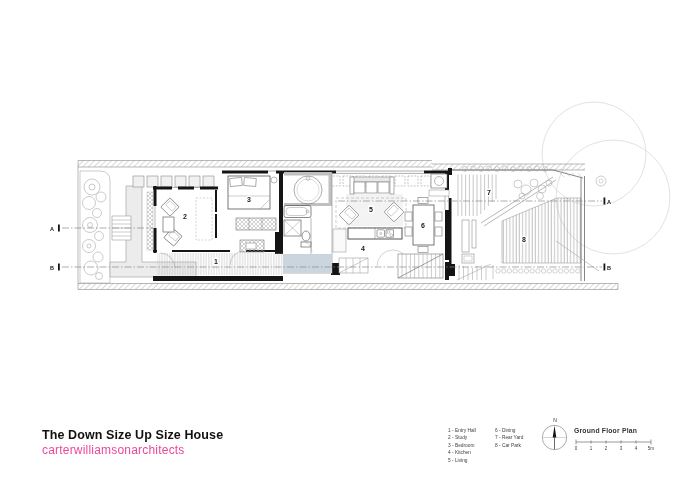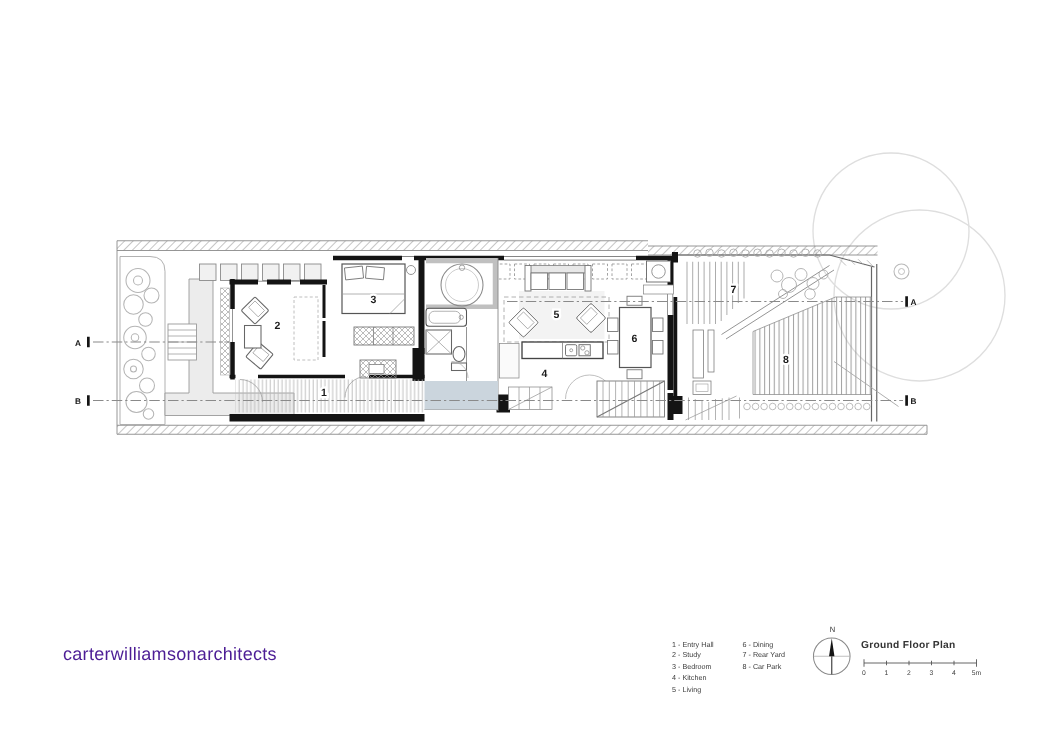--- a/index.html
+++ b/index.html
@@ -1,21 +1,21 @@
 <!DOCTYPE html>
 <html><head>
 <meta charset="utf-8">
 <style>
   html,body{margin:0;padding:0;background:#ffffff;}
   .sheet{position:relative;width:700px;height:495px;background:#fff;overflow:hidden;
          font-family:"Liberation Sans", sans-serif;}
   .plan-svg{position:absolute;left:0;top:0;}
   .titleblock{position:absolute;left:42px;top:428px;}
   .titleblock .t1{font-size:12.5px;font-weight:bold;color:#111;letter-spacing:.1px;}
-  .titleblock .t2{font-size:12px;font-weight:400;color:#4c1d95;margin-top:1px;letter-spacing:.2px;}
+  .titleblock .t2{font-size:12px;font-weight:400;color:#ec4899;margin-top:1px;letter-spacing:.2px;}
   .legend{position:absolute;left:448px;top:427px;display:flex;color:#3d3d3d;}
   .lcol{width:46px;}
   .lcol.c2{margin-left:1px;width:50px;}
   .litem{font-size:4.8px;line-height:7.4px;white-space:nowrap;}
   .north{position:absolute;left:541px;top:416px;width:28px;text-align:center;}
   .nlabel{font-size:5px;color:#333;line-height:8px;}
   .plantitle{position:absolute;left:574px;top:427px;font-size:6.8px;font-weight:bold;color:#333;letter-spacing:.2px;}
   .scalebar{position:absolute;left:572px;top:438px;}
   svg text{font-family:"Liberation Sans", sans-serif;}
 </style>
@@ -322,20 +322,21 @@
       <text x="249" y="202">3</text>
       <text x="363" y="251">4</text>
       <text x="371" y="212">5</text>
       <text x="423" y="228">6</text>
       <text x="489" y="195">7</text>
       <text x="524" y="242">8</text>
     </g>
   </svg>
 
   <div class="titleblock">
+    <div class="t1">The Down Size Up Size House</div>
     <div class="t2">carterwilliamsonarchitects</div>
   </div>
 
   <div class="legend">
     <div class="lcol">
       <div class="litem">1 - Entry Hall</div>
       <div class="litem">2 - Study</div>
       <div class="litem">3 - Bedroom</div>
       <div class="litem">4 - Kitchen</div>
       <div class="litem">5 - Living</div>

